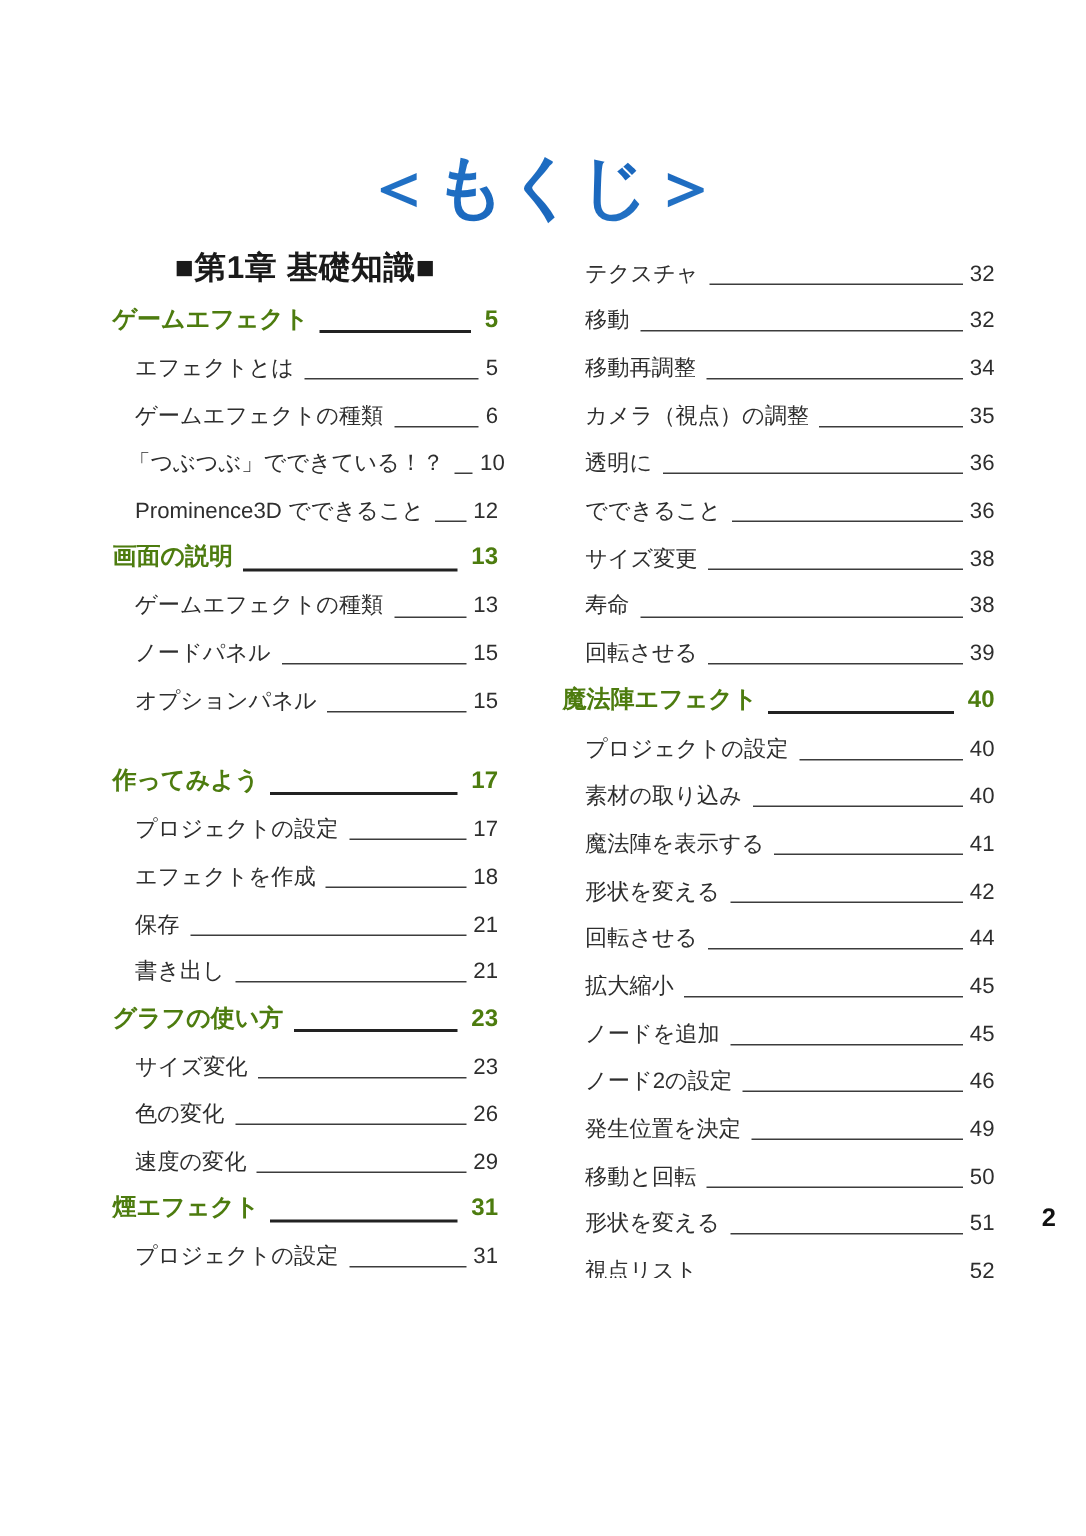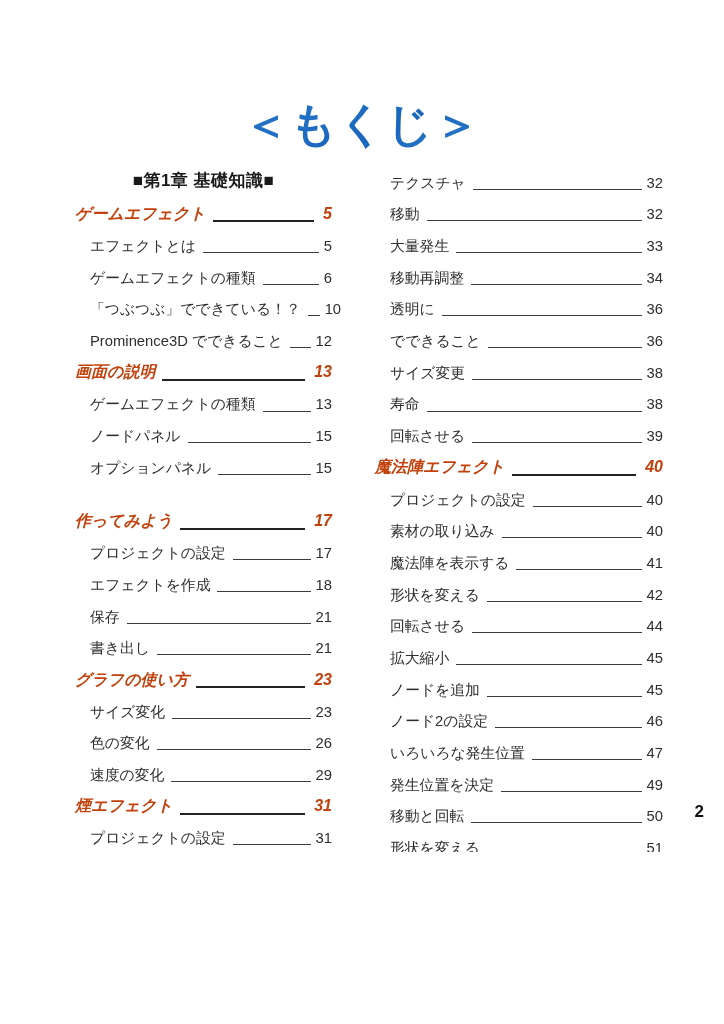--- a/index.html
+++ b/index.html
@@ -31,28 +31,29 @@
     position:absolute; top:165px; left:75px;
     display:flex; gap:43px;
   }
   .col { display:flex; flex-direction:column; }
   .col-left  { width:257px; }
   .col-right { width:288px; }
   .row {
     height:31.7px;
     display:flex; align-items:flex-end;
     padding-bottom:5px;
+    justify-content:center;
   }
   .chapter {
     justify-content:center;
-    font-weight:bold; font-size:17px; color:#1a1a1a;
+    font-weight:bold; font-size:21px; color:#1a1a1a;
     letter-spacing:0.5px;
   }
   .entry .lbl { line-height:1.15; white-space:nowrap; }
-  .h1 { font-weight:bold; font-size:16px; color:#c2410c;font-style:italic; }
+  .h1 { font-weight:bold; font-size:16px; color:#4d7c0f; }
   .h2 { font-size:14.8px; padding-left:15px; color:#2e2e2e; }
   .leader {
     flex:1 1 auto; min-width:12px;
     border-bottom:1.5px solid #3c3c3c;
     margin:0 0 2px 7px;
   }
   .h1 .leader { border-bottom-width:2px; border-bottom-color:#222; margin-bottom:1px; }
   .pg { margin-left:5px; line-height:1.15; }
   .h1 .pg { margin-left:9px; font-size:16px; }
   .spacer { height:22px; }
@@ -176,30 +177,30 @@
           <span class="lbl">テクスチャ</span>
           <span class="leader"></span>
           <span class="pg">32</span>
         </div>
         <div class="row entry h2">
           <span class="lbl">移動</span>
           <span class="leader"></span>
           <span class="pg">32</span>
         </div>
         <div class="row entry h2">
-          <span class="lbl">大量発生</span>
-          <span class="leader"></span>
-          <span class="pg">33</span>
-        </div>
-        <div class="row entry h2">
           <span class="lbl">移動再調整</span>
           <span class="leader"></span>
           <span class="pg">34</span>
         </div>
         <div class="row entry h2">
+          <span class="lbl">カメラ（視点）の調整</span>
+          <span class="leader"></span>
+          <span class="pg">35</span>
+        </div>
+        <div class="row entry h2">
           <span class="lbl">透明に</span>
           <span class="leader"></span>
           <span class="pg">36</span>
         </div>
         <div class="row entry h2">
           <span class="lbl">でできること</span>
           <span class="leader"></span>
           <span class="pg">36</span>
         </div>
         <div class="row entry h2">
@@ -254,25 +255,20 @@
         </div>
         <div class="row entry h2">
           <span class="lbl">ノードを追加</span>
           <span class="leader"></span>
           <span class="pg">45</span>
         </div>
         <div class="row entry h2">
           <span class="lbl">ノード2の設定</span>
           <span class="leader"></span>
           <span class="pg">46</span>
-        </div>
-        <div class="row entry h2">
-          <span class="lbl">いろいろな発生位置</span>
-          <span class="leader"></span>
-          <span class="pg">47</span>
         </div>
         <div class="row entry h2">
           <span class="lbl">発生位置を決定</span>
           <span class="leader"></span>
           <span class="pg">49</span>
         </div>
         <div class="row entry h2">
           <span class="lbl">移動と回転</span>
           <span class="leader"></span>
           <span class="pg">50</span>

